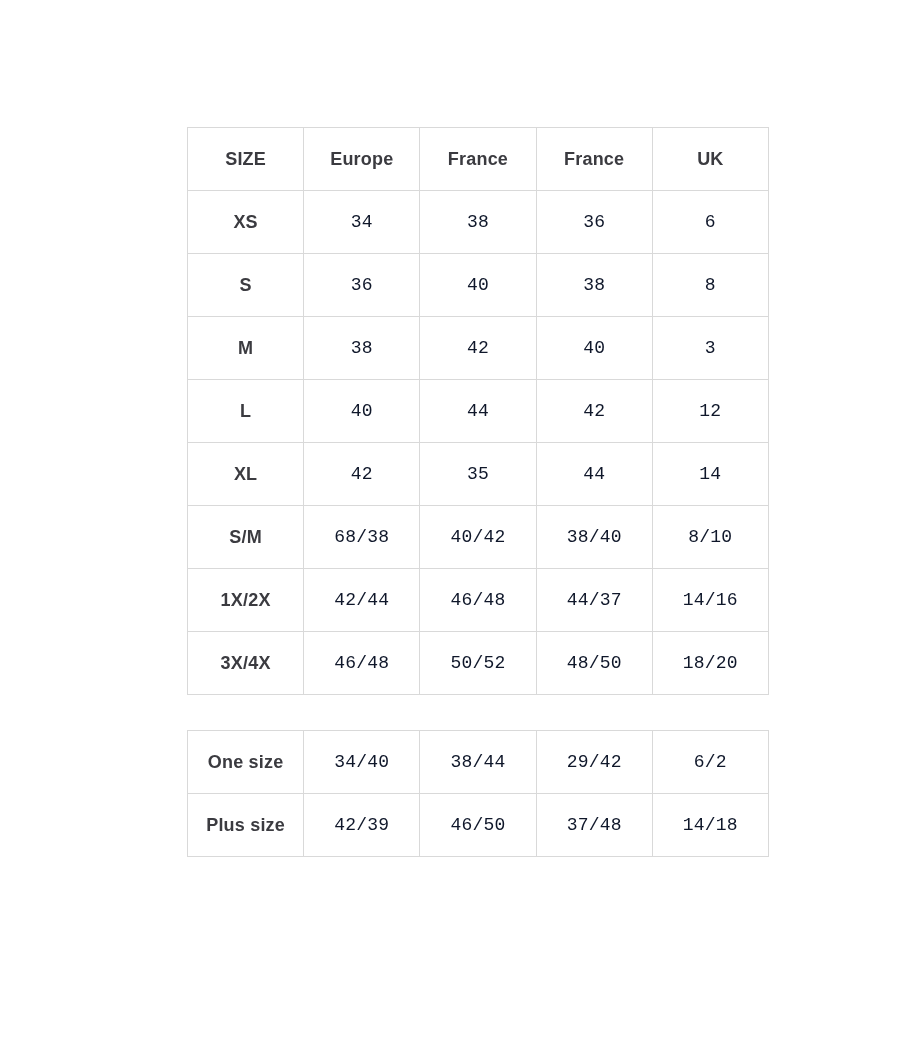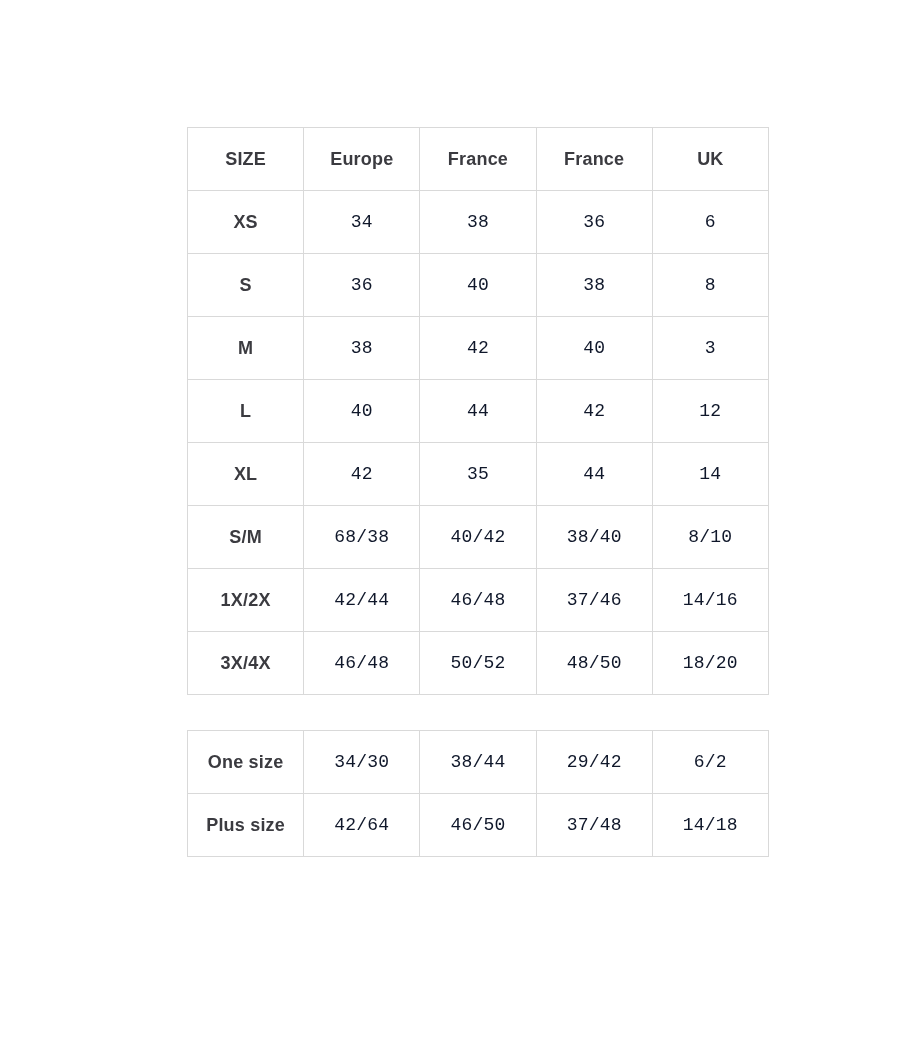--- a/index.html
+++ b/index.html
@@ -105,45 +105,45 @@
             <th>S/M</th>
             <td>68/38</td>
             <td>40/42</td>
             <td>38/40</td>
             <td>8/10</td>
           </tr>
           <tr>
             <th>1X/2X</th>
             <td>42/44</td>
             <td>46/48</td>
-            <td>37/46</td>
+            <td>44/37</td>
             <td>14/16</td>
           </tr>
           <tr>
             <th>3X/4X</th>
             <td>46/48</td>
             <td>50/52</td>
             <td>48/50</td>
             <td>18/20</td>
           </tr>
         </tbody>
     </table>
 
     <table class="extra-table">
       <tbody id="extra-table-body">
           <tr>
             <th>One size</th>
-            <td>34/30</td>
+            <td>34/40</td>
             <td>38/44</td>
             <td>29/42</td>
             <td>6/2</td>
           </tr>
           <tr>
             <th>Plus size</th>
-            <td>42/64</td>
+            <td>42/39</td>
             <td>46/50</td>
             <td>37/48</td>
             <td>14/18</td>
           </tr>
         </tbody>
     </table>
 
   </div>
 </div>
 

